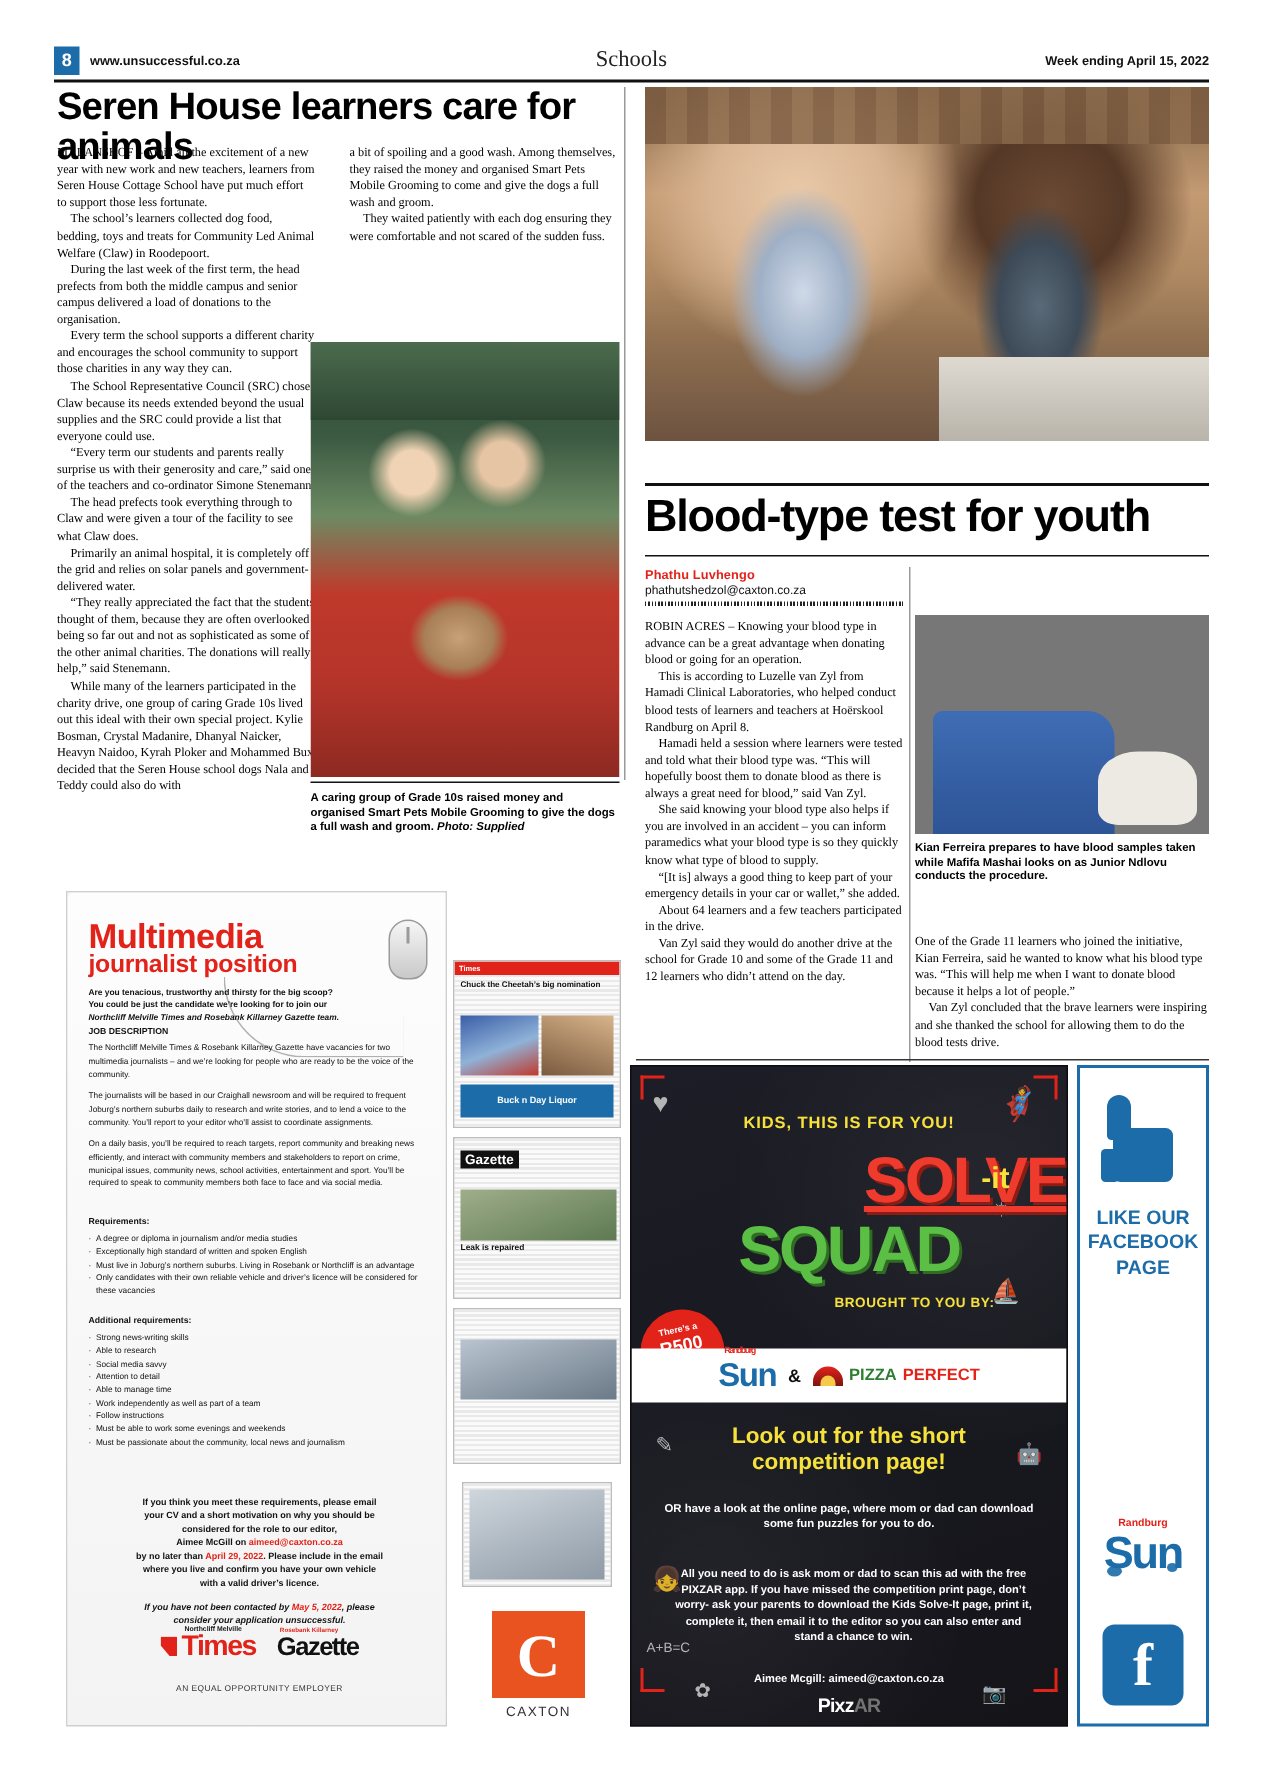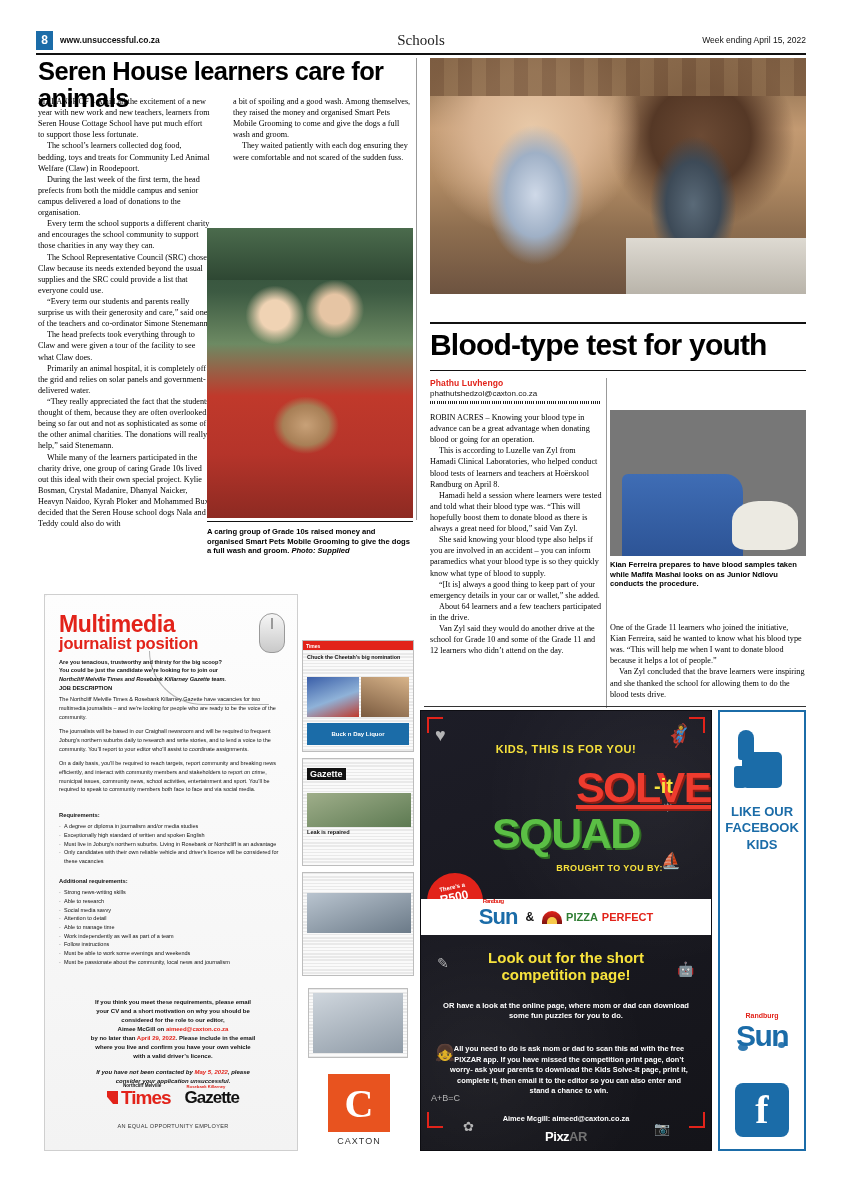--- a/index.html
+++ b/index.html
@@ -19,21 +19,21 @@
   .page-num-box {
     width: 17px; height: 19px; background: #1b6ca8; color: #fff;
     font-weight: bold; font-size: 12px; display:flex; align-items:center; justify-content:center;
     font-family: "Liberation Sans", sans-serif;
   }
   .site-url { font-size: 8.5px; font-weight: bold; margin-left: 7px; color:#111; letter-spacing:0px;}
   .section-title {
     position: absolute; left: 0; right: 0; text-align: center;
     font-family: "Liberation Serif", serif; font-size: 15px; color: #222;
   }
-  .week-ending { margin-left:auto; font-size: 8.5px; font-weight: normal; color:#111; }
+  .week-ending { margin-left:auto; font-size: 8.5px; font-weight: bold; color:#111; }
   .masthead-rule {
     position: absolute; left: 36px; top: 53px; width: 770px; height: 2px; background: #111;
   }
 
   
   .headline-1 {
     position: absolute; left: 38px; top: 58px; width: 375px;
     font-family: "Liberation Sans", sans-serif;
     font-weight: bold; font-size: 25.5px; line-height: 1.04; color: #000;
     letter-spacing: -0.6px;
@@ -651,21 +651,21 @@
 
   <div id="ad-fb">
     <div class="thumbup">
       <div class="tu-hand"></div>
       <div class="tu-thumb"></div>
       <div class="tu-cuff"></div>
     </div>
     <div class="fb-text">
       <div>LIKE OUR</div>
       <div>FACEBOOK</div>
-      <div>KIDS</div>
+      <div>PAGE</div>
     </div>
     <div class="fb-sun">
       <span class="kick">Randburg</span>
       <span class="word">Sun</span>
       <div class="splat" style="left:18px; top:32px; width:10px; height:7px;"></div>
       <div class="splat" style="left:58px; top:30px; width:7px; height:6px;"></div>
     </div>
     <div class="fb-icon">f</div>
   </div>
 

